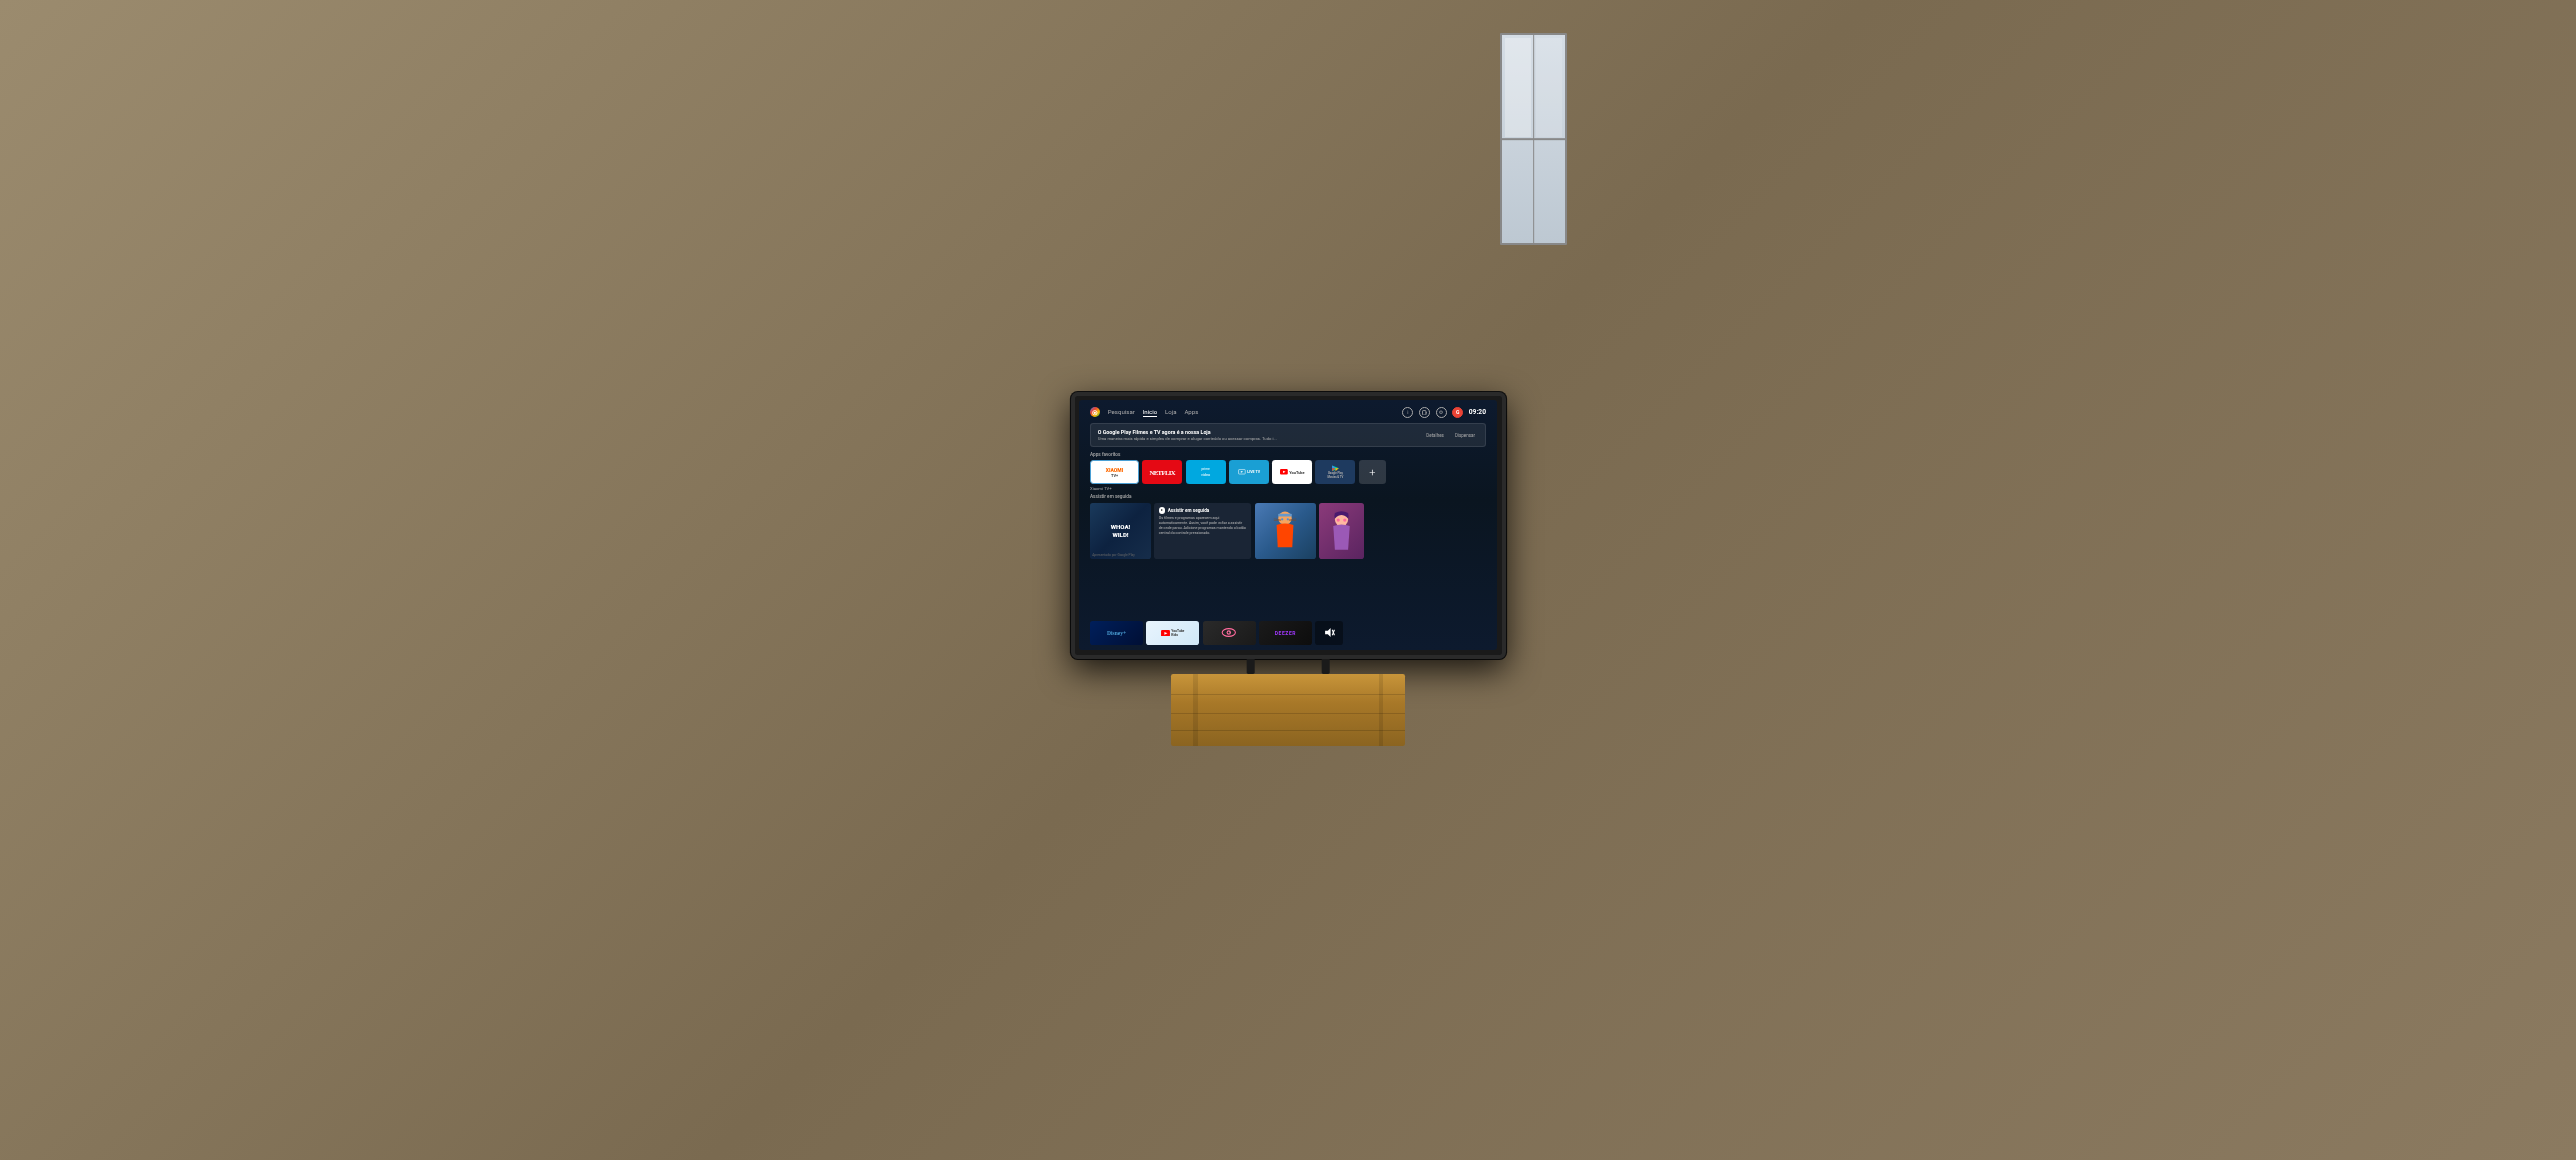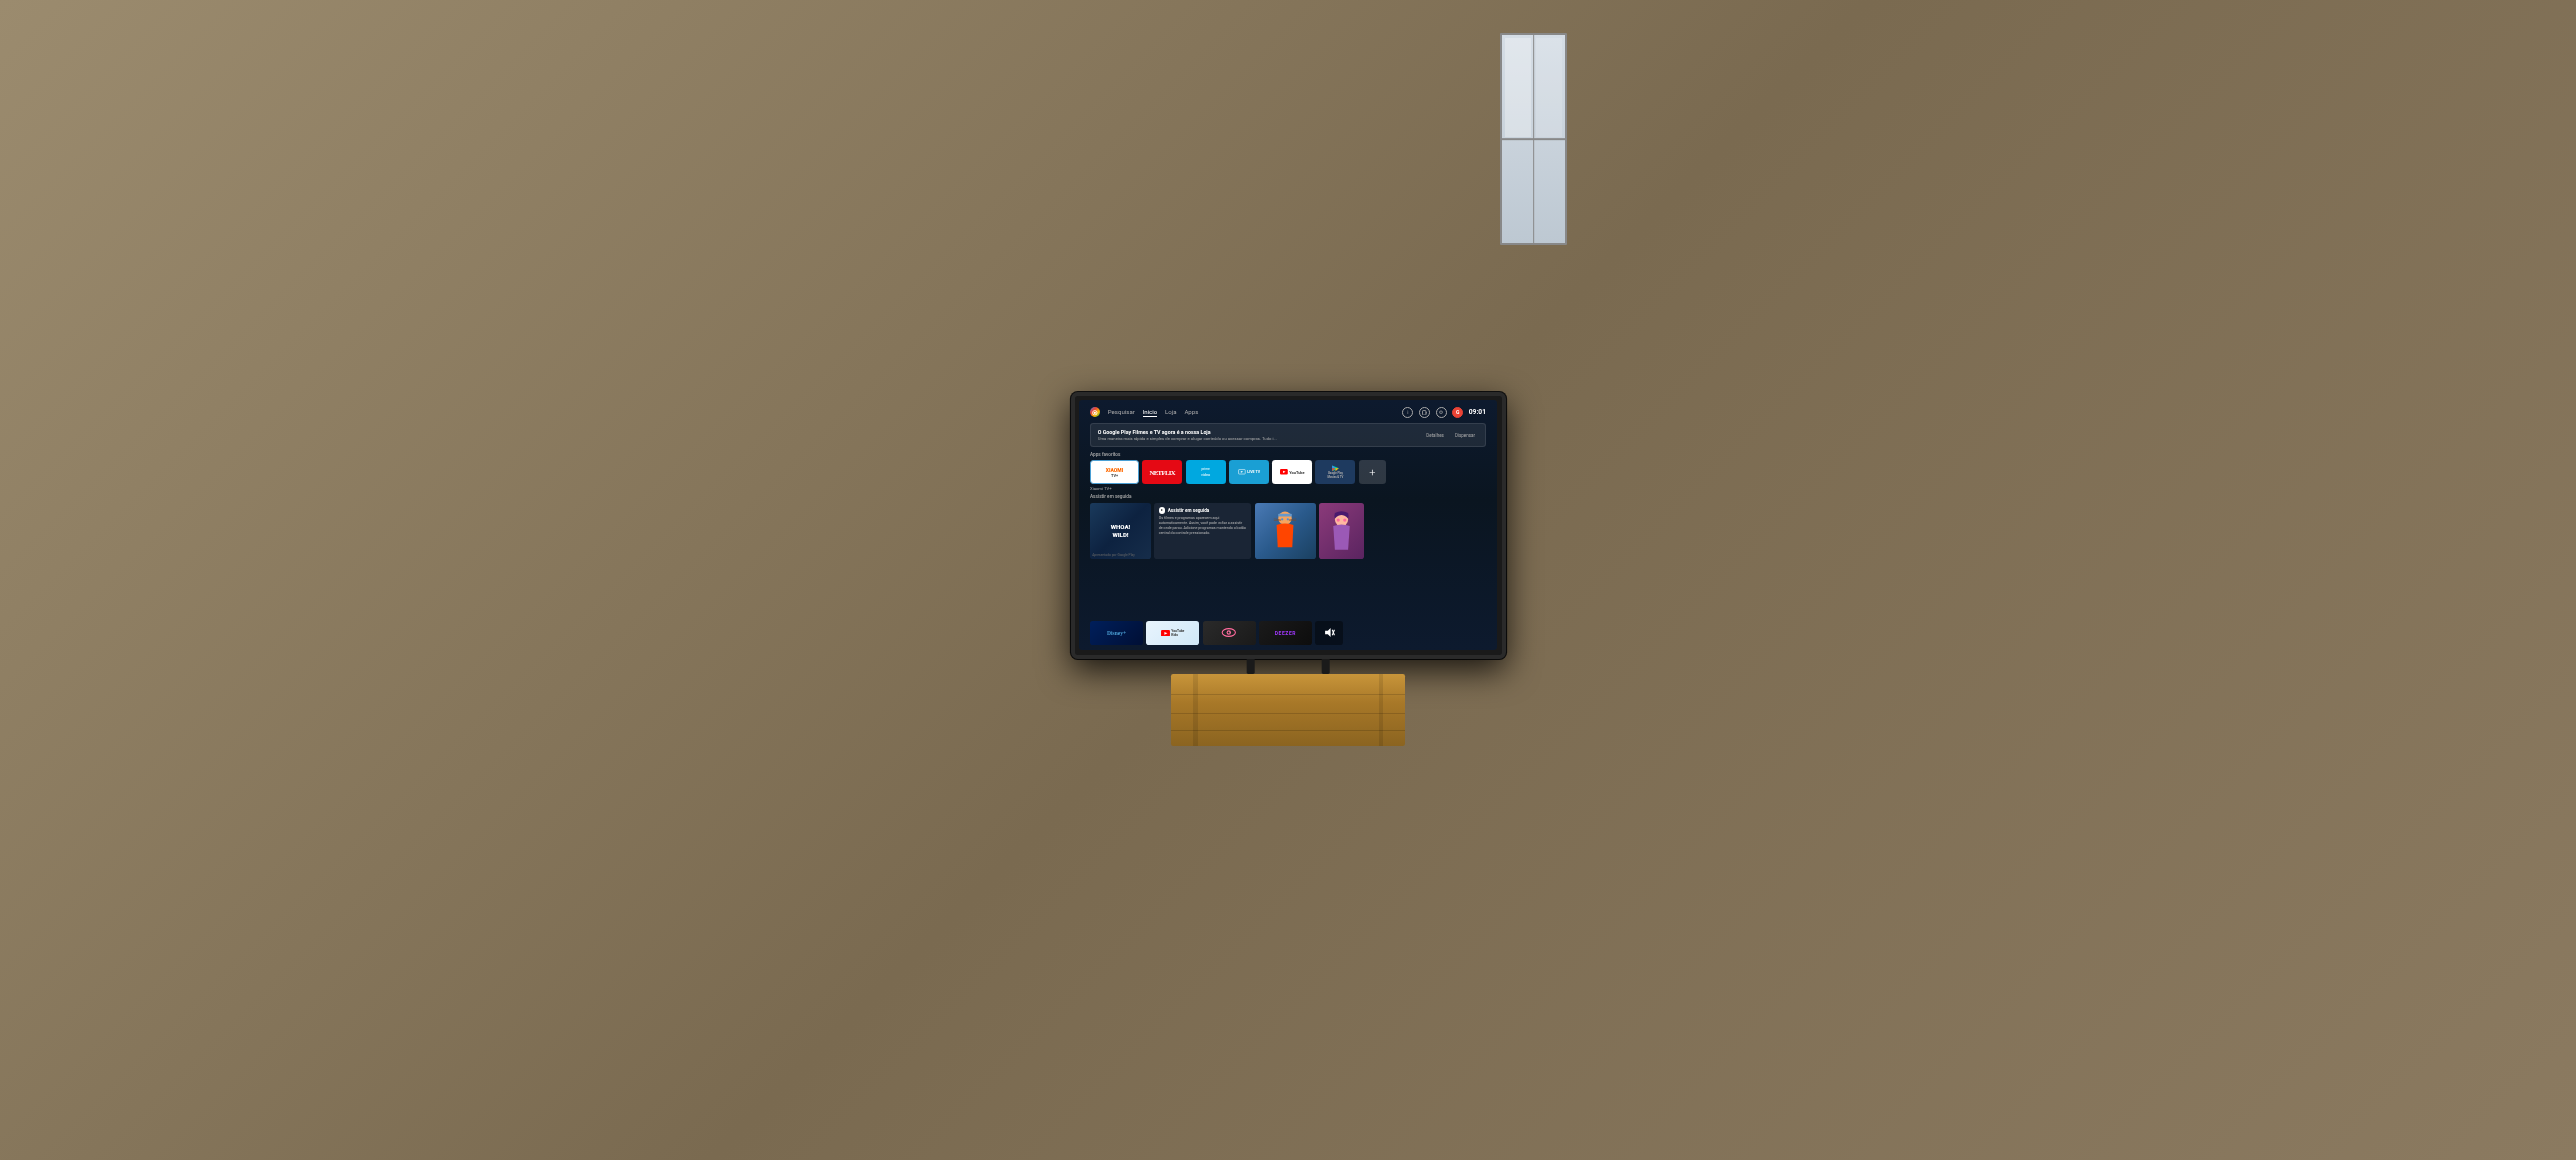--- a/index.html
+++ b/index.html
@@ -497,21 +497,21 @@
                 <div class="nav-icon">ℹ</div>
                 <div class="nav-icon">
                   <svg width="5.6" height="5.6" viewBox="0 0 10 10" fill="none" stroke="#aaa" stroke-width="1.5">
                     <rect x="1" y="1" width="6" height="8" rx="1"></rect>
                     <line x1="7" y1="5" x2="10" y2="5"></line>
                     <polyline points="8.5,3.5 10,5 8.5,6.5"></polyline>
                   </svg>
                 </div>
                 <div class="nav-icon">⚙</div>
                 <div class="nav-icon google-circle">G</div>
-                <span class="time-display">09:01</span>
+                <span class="time-display">09:20</span>
               </div>
             </div>
 
             <div class="banner">
               <div class="banner-text">
                 <h3>O Google Play Filmes e TV agora é a nossa Loja</h3>
                 <p>Uma maneira mais rápida e simples de comprar e alugar conteúdo ou acessar compras. Tudo i...</p>
               </div>
               <div class="banner-actions">
                 <div class="banner-btn">Detalhes</div>

